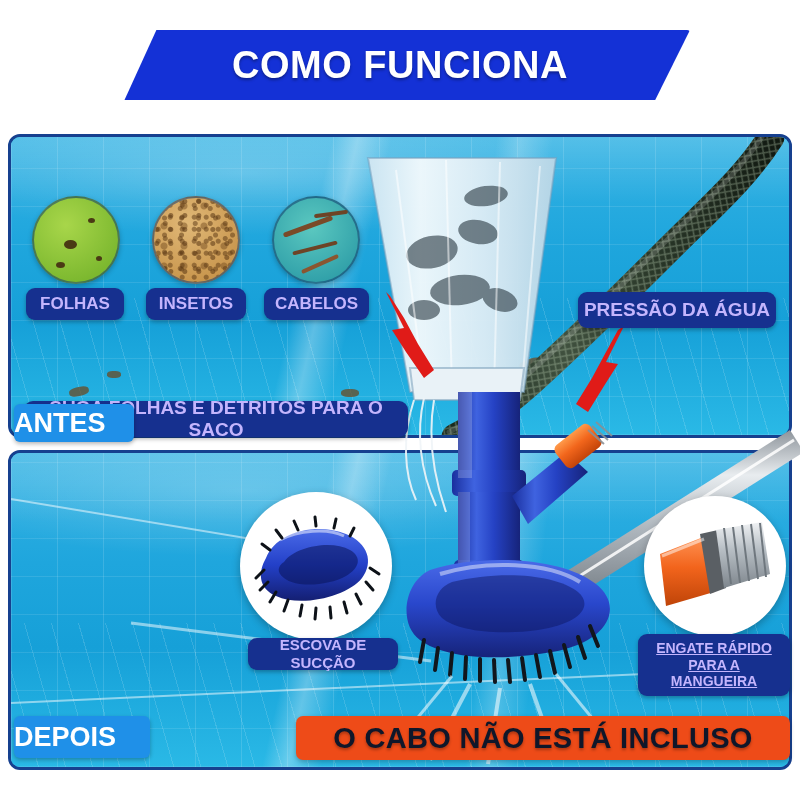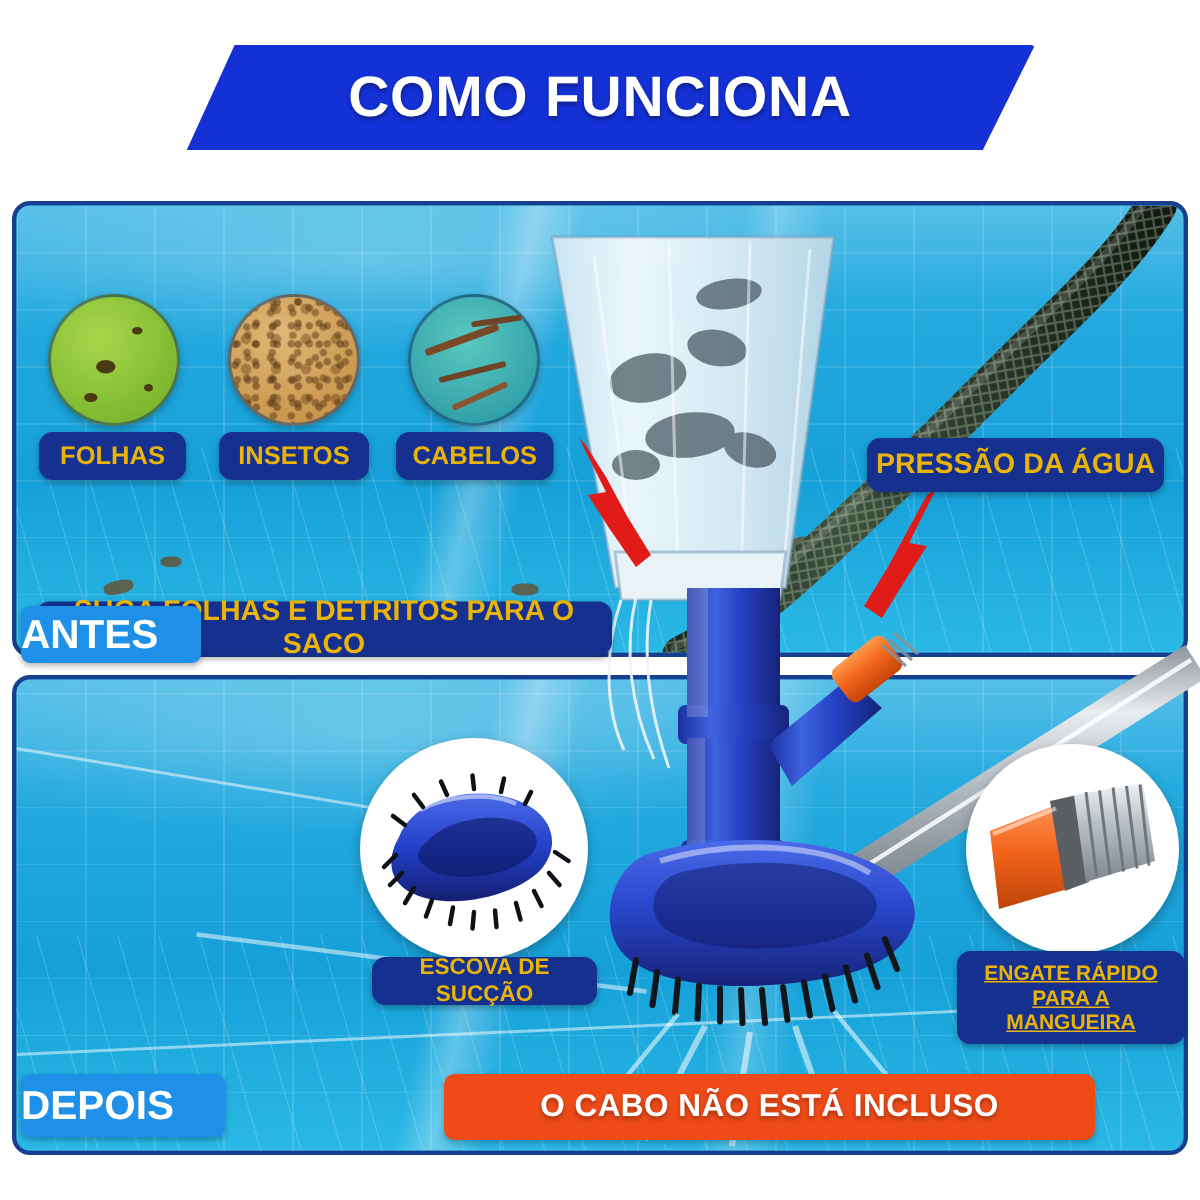--- a/index.html
+++ b/index.html
@@ -72,21 +72,21 @@
     background:radial-gradient(circle at 40% 30%, #e0b877, #c8954c 78%);
   }
   #swatch-cabelos{
     left:272px; top:196px; width:88px; height:88px;
     background:radial-gradient(circle at 45% 35%, #5bc8c0, #2f9fa8 80%);
   }
   .speck{ position:absolute; border-radius:50%; }
 
   
   .pill{
-    position:absolute; background:#16308f; color:#eab308;
+    position:absolute; background:#16308f; color:#c4b5fd;
     border-radius:9px; display:flex; align-items:center; justify-content:center;
     font-weight:bold; text-align:center; line-height:1.18;
     box-shadow:0 2px 4px rgba(0,0,0,.3);
     padding:5px 0;
   }
   #label-folhas  { left:26px;  top:288px; width:98px;  height:32px; font-size:17px; }
   #label-insetos { left:146px; top:288px; width:100px; height:32px; font-size:17px; }
   #label-cabelos { left:264px; top:288px; width:105px; height:32px; font-size:17px; }
   #label-suga    { left:24px;  top:358px; width:384px; height:36px; font-size:19px;margin-top:43px; }
   #label-pressao { left:578px; top:292px; width:198px; height:36px; font-size:19px; }
@@ -97,24 +97,24 @@
   .tagbox{
     position:absolute; background:#1f90e8; color:#fff;
     font-weight:bold; border-radius:6px;
     display:flex; align-items:center; justify-content:flex-start;
     box-shadow:0 2px 4px rgba(0,0,0,.28);
   }
   #tag-antes  { left:14px; top:404px; width:120px; height:38px; font-size:27px; }
   #tag-depois { left:14px; top:716px; width:136px; height:42px; font-size:27px; }
 
   #banner-cabo{
-    position:absolute; left:296px; top:716px; width:434px; height:44px;
-    background:#ee4b18; color:#ffffff; border-radius:7px;
+    position:absolute; left:296px; top:716px; width:494px; height:44px;
+    background:#ee4b18; color:#0f172a; border-radius:7px;
     display:flex; align-items:center; justify-content:center;
-    font-size:21px; font-weight:bold; letter-spacing:.3px;
+    font-size:29px; font-weight:bold; letter-spacing:.3px;
     text-shadow:0 2px 3px rgba(0,0,0,.3);
     box-shadow:0 2px 5px rgba(0,0,0,.25);
   }
 
   
   #product{ position:absolute; left:0; top:0; width:800px; height:800px; pointer-events:none; }
 
   
   .detail-circle{
     position:absolute; border-radius:50%; background:#ffffff;

